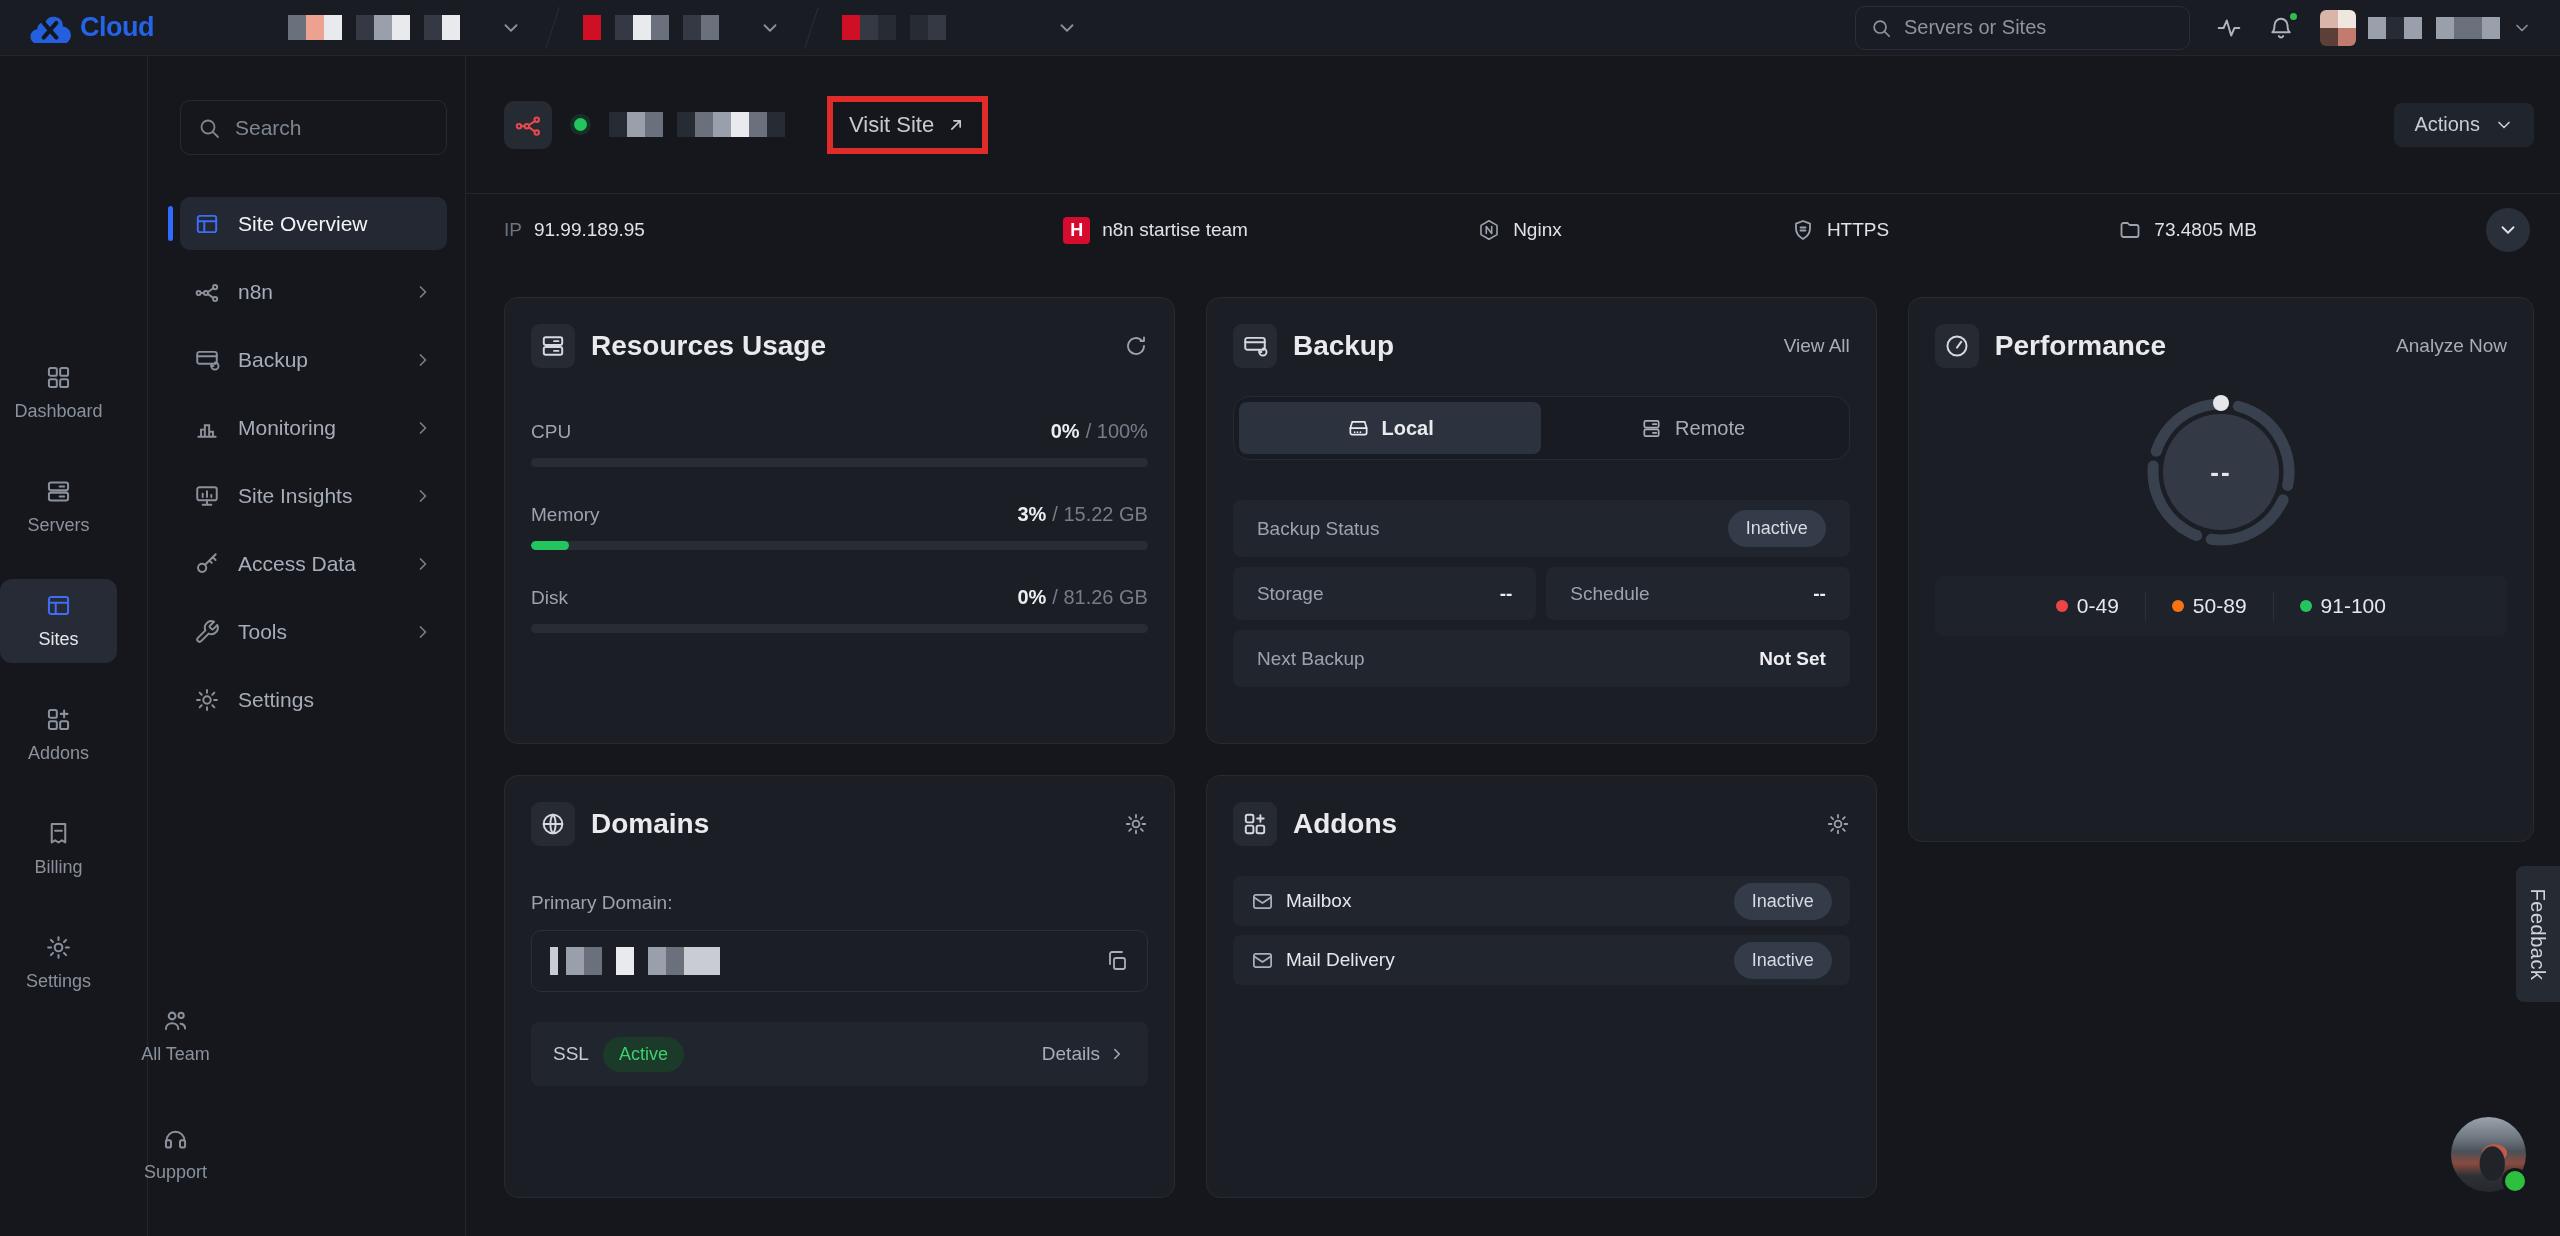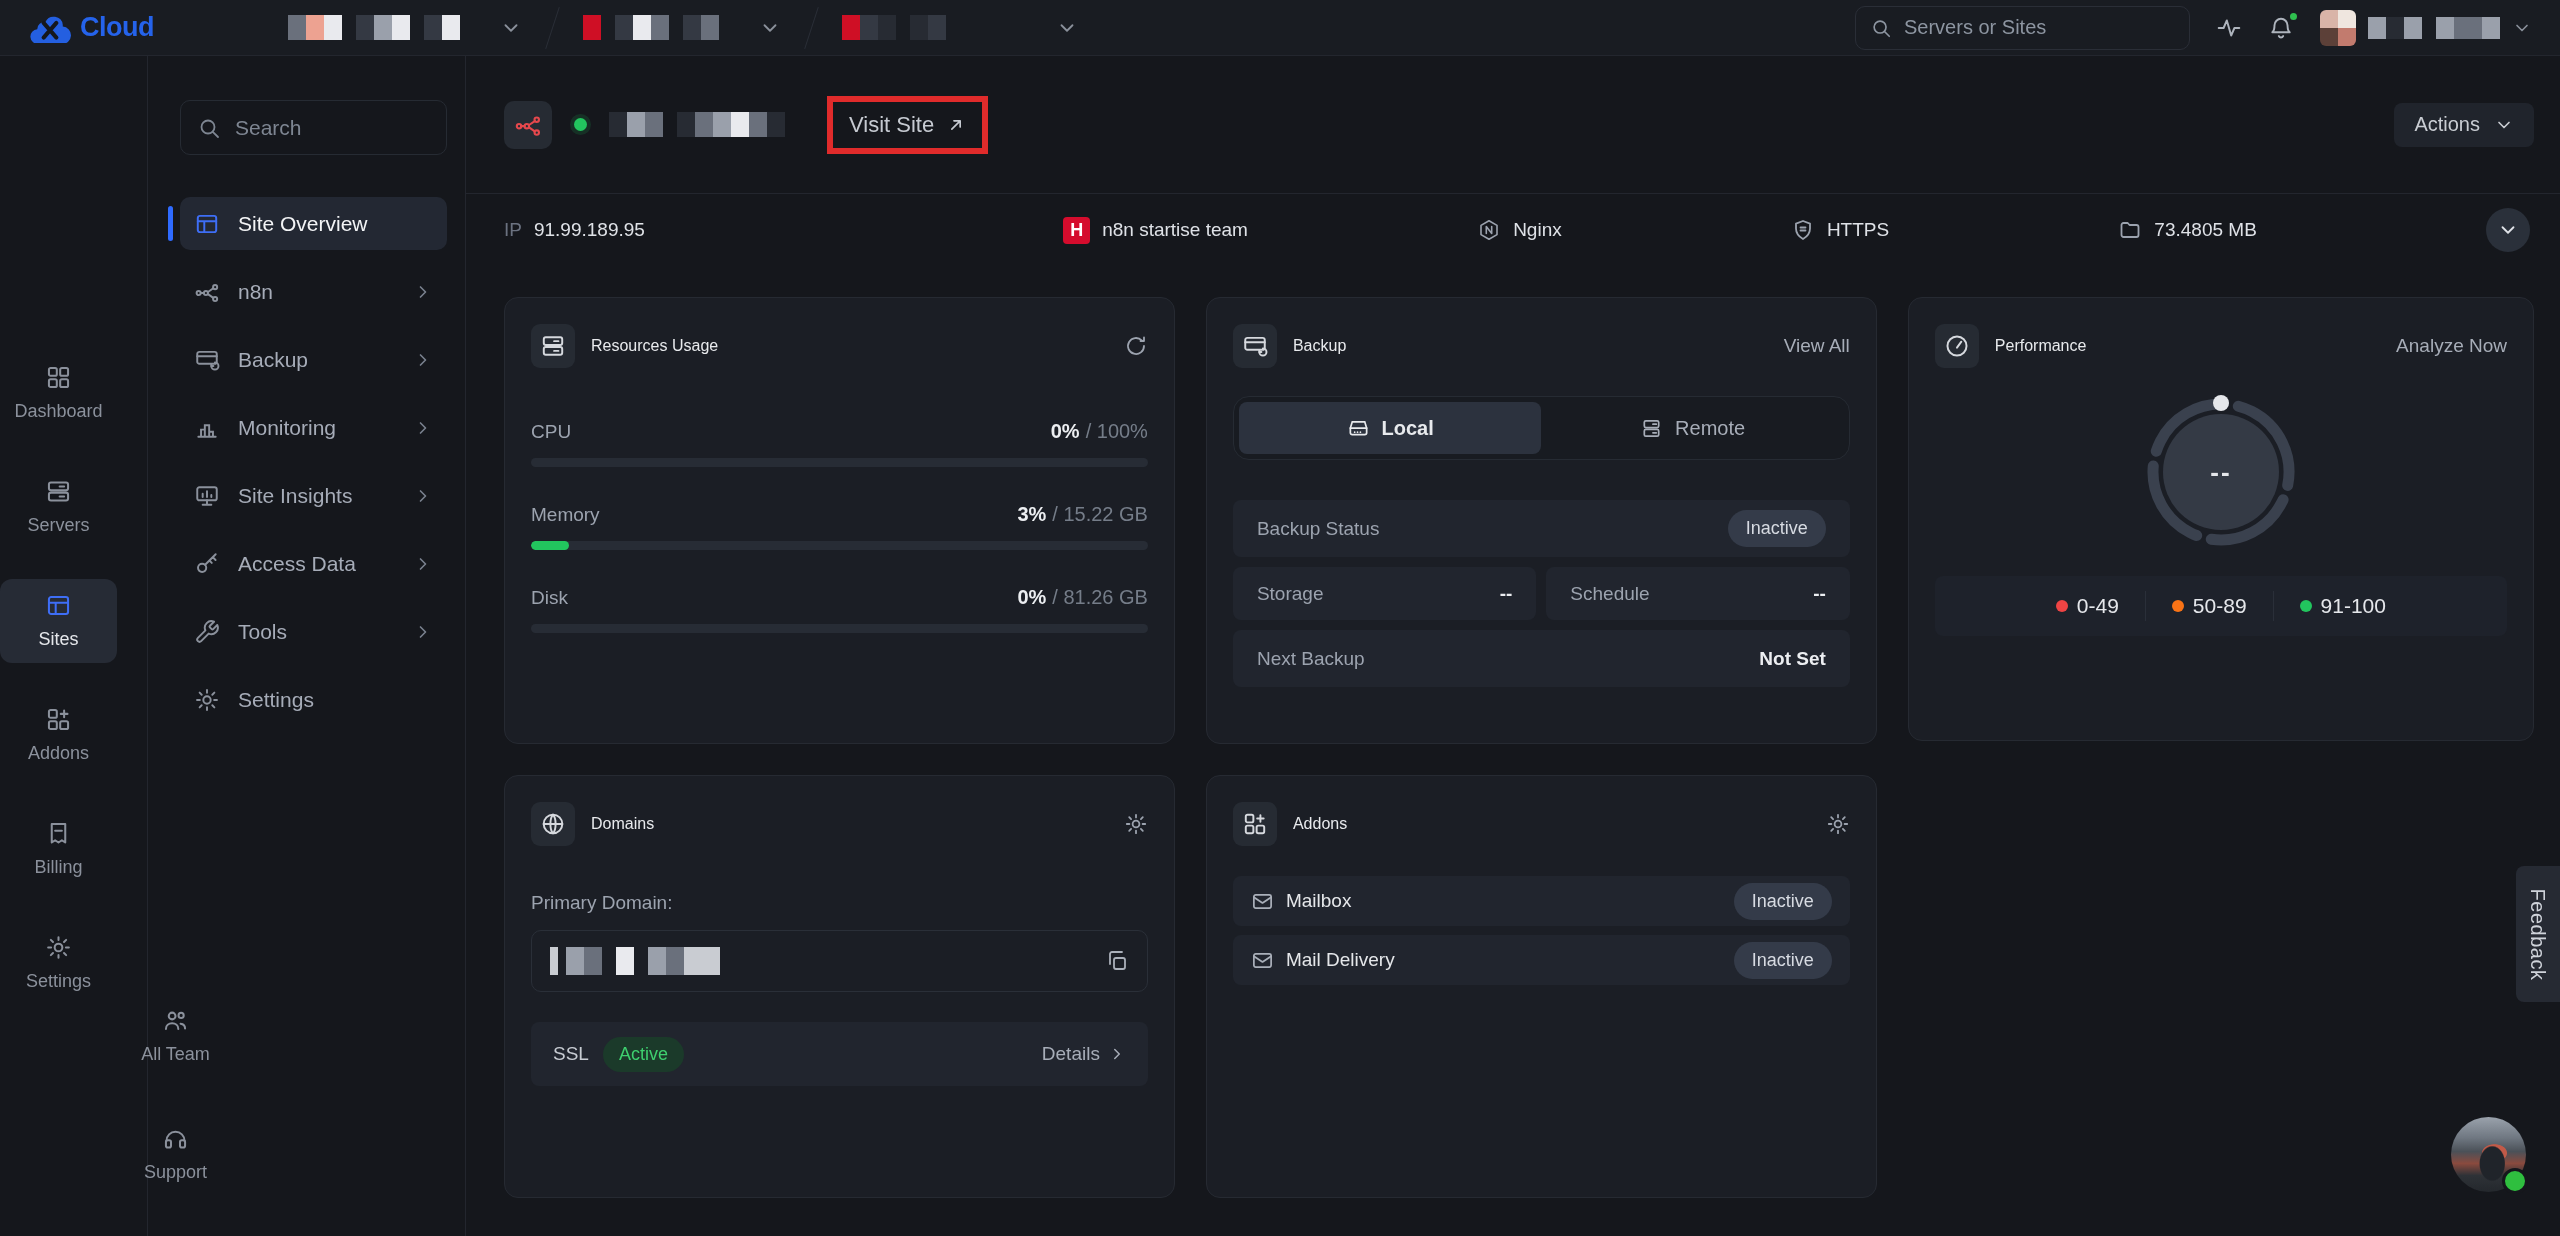--- a/index.html
+++ b/index.html
@@ -72,21 +72,21 @@
   .hz{width:27px;height:27px;border-radius:4px;background:#d50c2d;color:#fff;font-weight:bold;font-size:18px;display:flex;align-items:center;justify-content:center}
   .info-spacer{flex:1}
   .chev-circle{width:44px;height:44px;border-radius:50%;background:#2a303a;color:#dfe2e7;display:flex;align-items:center;justify-content:center;cursor:pointer}
   
   .cards{display:flex;gap:31px;padding:31px 26px 0 38px}
   .col{display:flex;flex-direction:column;gap:31px}
   .col1{width:675px}.col2{width:675px}.col3{width:630px}
   .card{background:var(--card);border:1px solid var(--card-br);border-radius:14px;padding:26px}
   .c-head{display:flex;align-items:center;gap:16px}
   .c-tile{width:44px;height:44px;border-radius:9px;background:#262b33;display:flex;align-items:center;justify-content:center;color:#d6d9de}
-  .c-title{font-size:16px;font-weight:400;color:#e8eaed}
+  .c-title{font-size:28px;font-weight:700;color:#e8eaed}
   .c-link{margin-left:auto;color:#a7adb8;font-size:19px;cursor:pointer}
   .c-gear{margin-left:auto;color:#9ca3af;cursor:pointer}
   
   .metrics{margin-top:52px}
   .metric{margin-bottom:36px}
   .metric-top{display:flex;align-items:baseline;font-size:19px;color:#9ca3af}
   .metric-val{margin-left:auto;color:#eceef1;font-weight:600;font-size:20px}
   .metric-total{color:#757d89;font-weight:400;margin-left:6px}
   .bar{height:9px;border-radius:5px;background:#272c35;margin-top:15px;overflow:hidden}
   .bar-fill{height:100%;border-radius:5px;background:var(--green);min-width:0}
@@ -835,21 +835,21 @@
                   </svg>
                 </span>
               <span>Mail Delivery</span>
               <span class="pill">Inactive</span>
             </div>
           </div>
         </div>
       </div>
 
       <div class="col col3">
-        <div class="card" style="height:444px">
+        <div class="card" style="height:545px">
           <div class="c-head">
             <span class="c-tile">
                 <svg width="26" height="26">
                   <use href="#i-gauge"></use>
                 </svg>
               </span>
             <span class="c-title">Performance</span>
             <span class="c-link">Analyze Now</span>
           </div>
           <div class="gauge-wrap">

